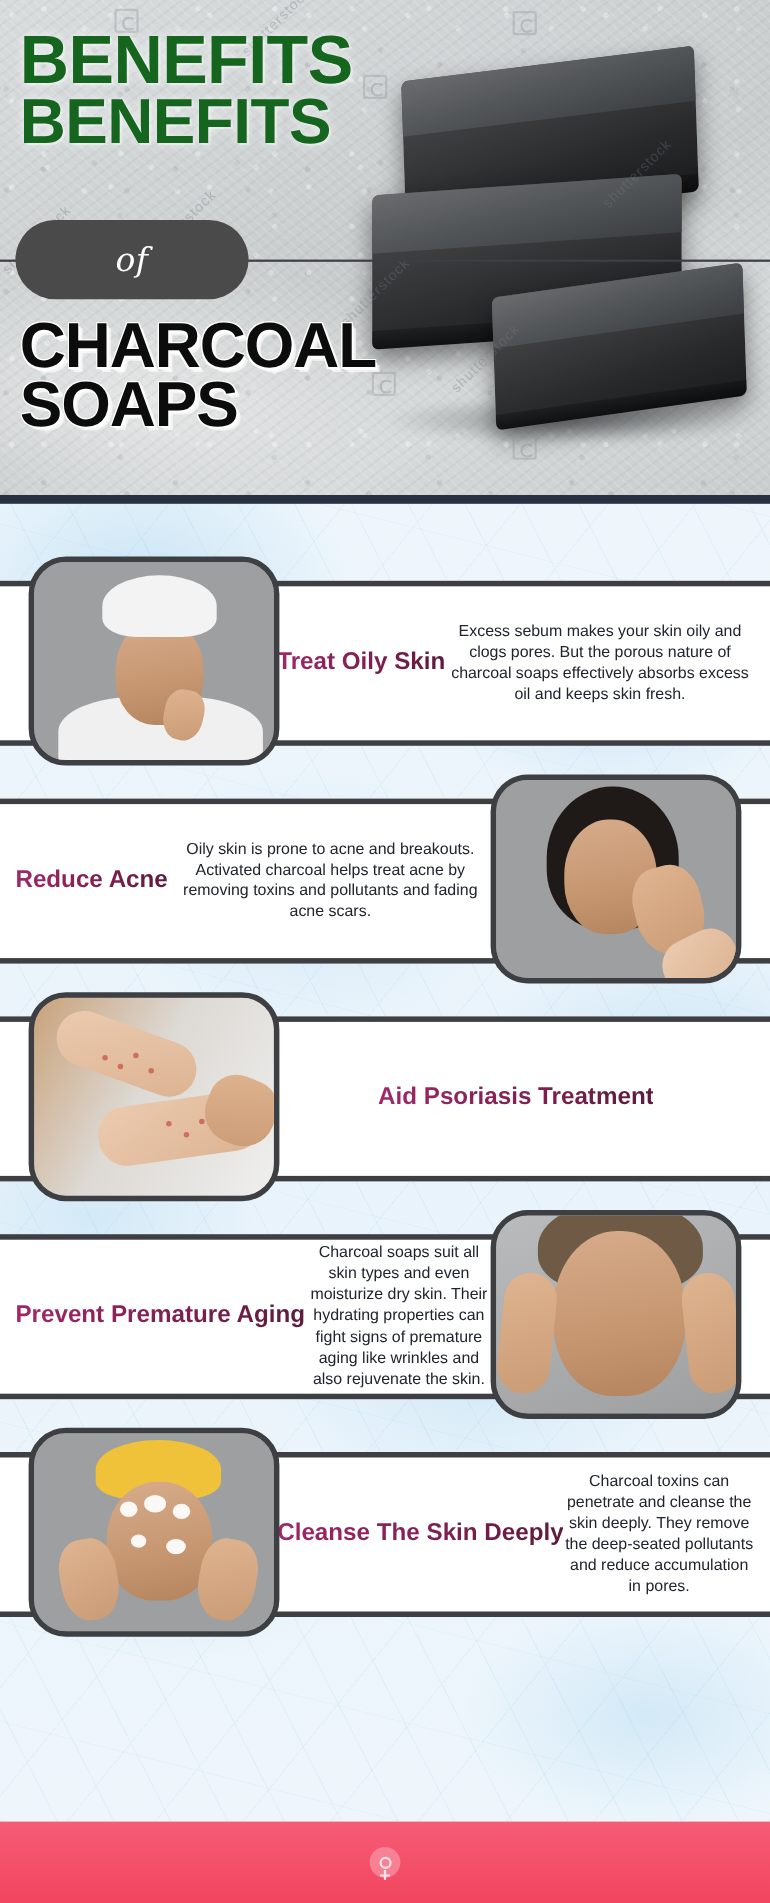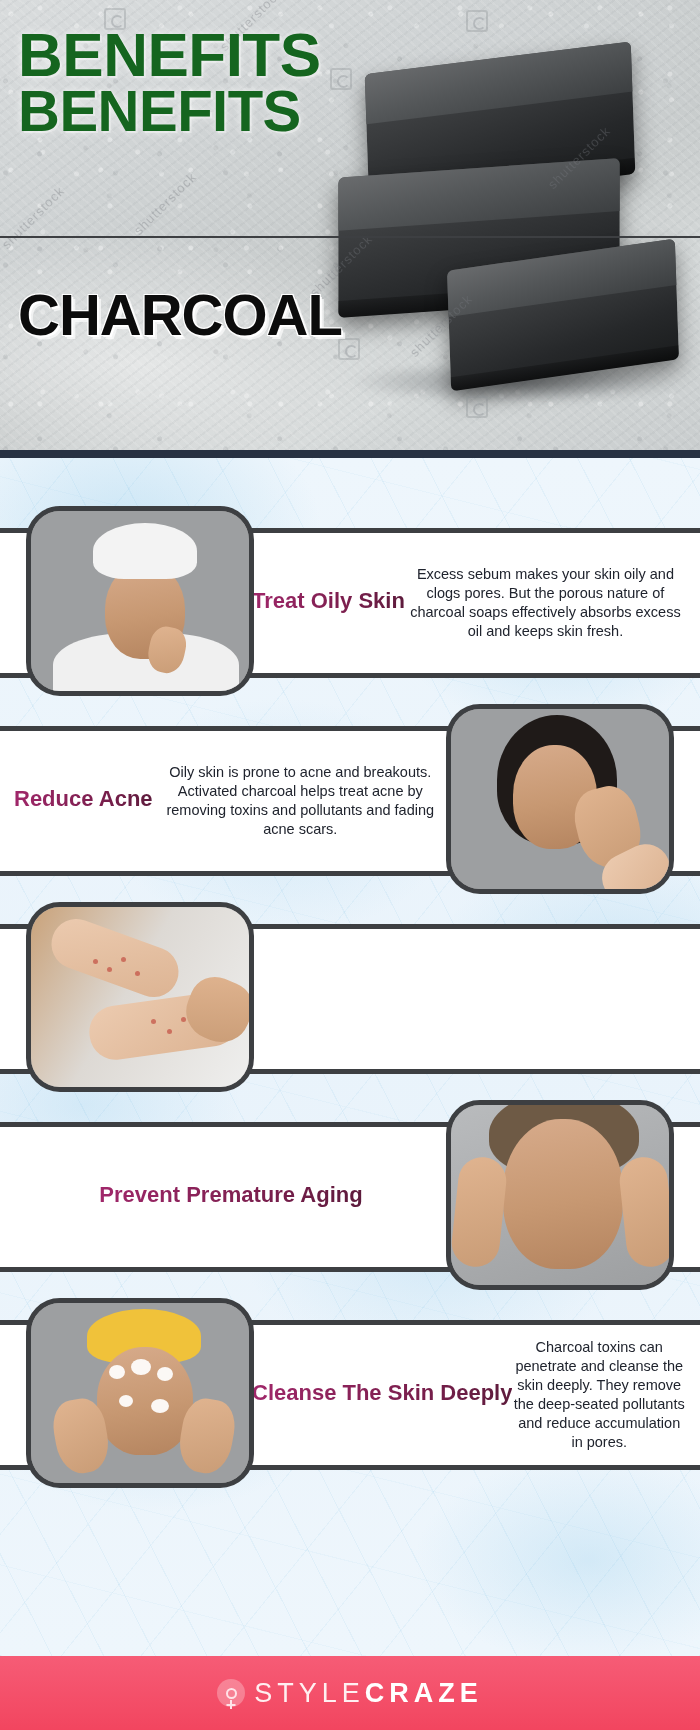--- a/index.html
+++ b/index.html
@@ -387,23 +387,27 @@
       <div class="wm" style="left:538px; top:150px; transform:rotate(-45deg);">shutterstock</div>
       <div class="wm" style="left:-8px;  top:210px; transform:rotate(-45deg);">shutterstock</div>
     </div>
 
     <div class="hero-title">
       <div class="ttl-line l1">BENEFITS</div>
       <div class="ttl-line l2">BENEFITS</div>
     </div>
 
     <div class="of-rule"></div>
+    <div class="of-pill">
+      <span>of</span>
+    </div>
 
     <div class="hero-sub">
       <div class="sub-line">CHARCOAL</div>
+      <div class="sub-line">SOAPS</div>
     </div>
   </div>
   <div class="hero-divider"></div>
 
   <div class="body-area">
     <div class="marble-veins"></div>
 
     <div class="card img-left" style="top:70px;">
       <div class="card-panel">
         <div class="card-title">Treat Oily Skin</div>
@@ -431,20 +435,21 @@
           <div class="hair" style="left:46px; top:6px;   width:120px; height:130px;"></div>
           <div class="face" style="left:62px; top:36px;  width:84px;  height:104px;"></div>
           <div class="hand" style="left:126px; top:78px; width:62px;  height:80px; transform:rotate(-14deg);"></div>
           <div class="arm" style="left:150px; top:140px; width:70px; height:48px; transform:rotate(-26deg);"></div>
         </div>
       </div>
     </div>
 
     <div class="card img-left" style="top:466px;">
       <div class="card-panel">
+        <div class="card-title">Aid Psoriasis Treatment</div>
       </div>
       <div class="card-photo">
         <div class="ph">
           <div class="bg" style="background:linear-gradient(120deg,#c9a27a 0%,#ddd9d4 45%,#efefee 100%);"></div>
           <div class="arm" style="left:18px;  top:26px;  width:132px; height:50px; transform:rotate(20deg);"></div>
           <div class="arm" style="left:58px;  top:92px;  width:150px; height:54px; transform:rotate(-8deg);"></div>
           <div class="hand" style="left:156px; top:72px;  width:64px;  height:62px; transform:rotate(22deg);"></div>
           <div class="rash" style="left:62px;  top:52px;"></div>
           <div class="rash" style="left:76px;  top:60px;"></div>
           <div class="rash" style="left:90px;  top:50px;"></div>
@@ -452,20 +457,21 @@
           <div class="rash" style="left:120px; top:112px;"></div>
           <div class="rash" style="left:136px; top:122px;"></div>
           <div class="rash" style="left:150px; top:110px;"></div>
         </div>
       </div>
     </div>
 
     <div class="card img-right" style="top:664px;">
       <div class="card-panel">
         <div class="card-title">Prevent Premature Aging</div>
+        <div class="card-body">Charcoal soaps suit all skin types and even moisturize dry skin. Their hydrating properties can fight signs of premature aging like wrinkles and also rejuvenate the skin.</div>
       </div>
       <div class="card-photo">
         <div class="ph">
           <div class="bg" style="background:linear-gradient(160deg,#b9bbbd,#9d9fa1);"></div>
           <div class="hair" style="left:38px; top:-14px; width:150px; height:86px; background:#6e5a45;"></div>
           <div class="face" style="left:52px; top:14px;  width:120px; height:150px;"></div>
           <div class="hand" style="left:4px;   top:52px;  width:48px; height:110px; border-radius:24px; transform:rotate(6deg);"></div>
           <div class="hand" style="left:172px; top:52px;  width:48px; height:110px; border-radius:24px; transform:rotate(-6deg);"></div>
         </div>
       </div>
@@ -490,18 +496,15 @@
           <div class="hand" style="left:150px; top:96px;  width:52px;  height:74px; transform:rotate(10deg);"></div>
         </div>
       </div>
     </div>
   </div>
 
   <div class="footer">
     <div class="logo-mark">
       <span class="venus"></span>
     </div>
-    <div class="brand">
-      <span class="b-prefix">STYLE</span><span class="b-strong">CRAZE</span>
-    </div>
   </div>
 
 </div>
 
 </body></html>

